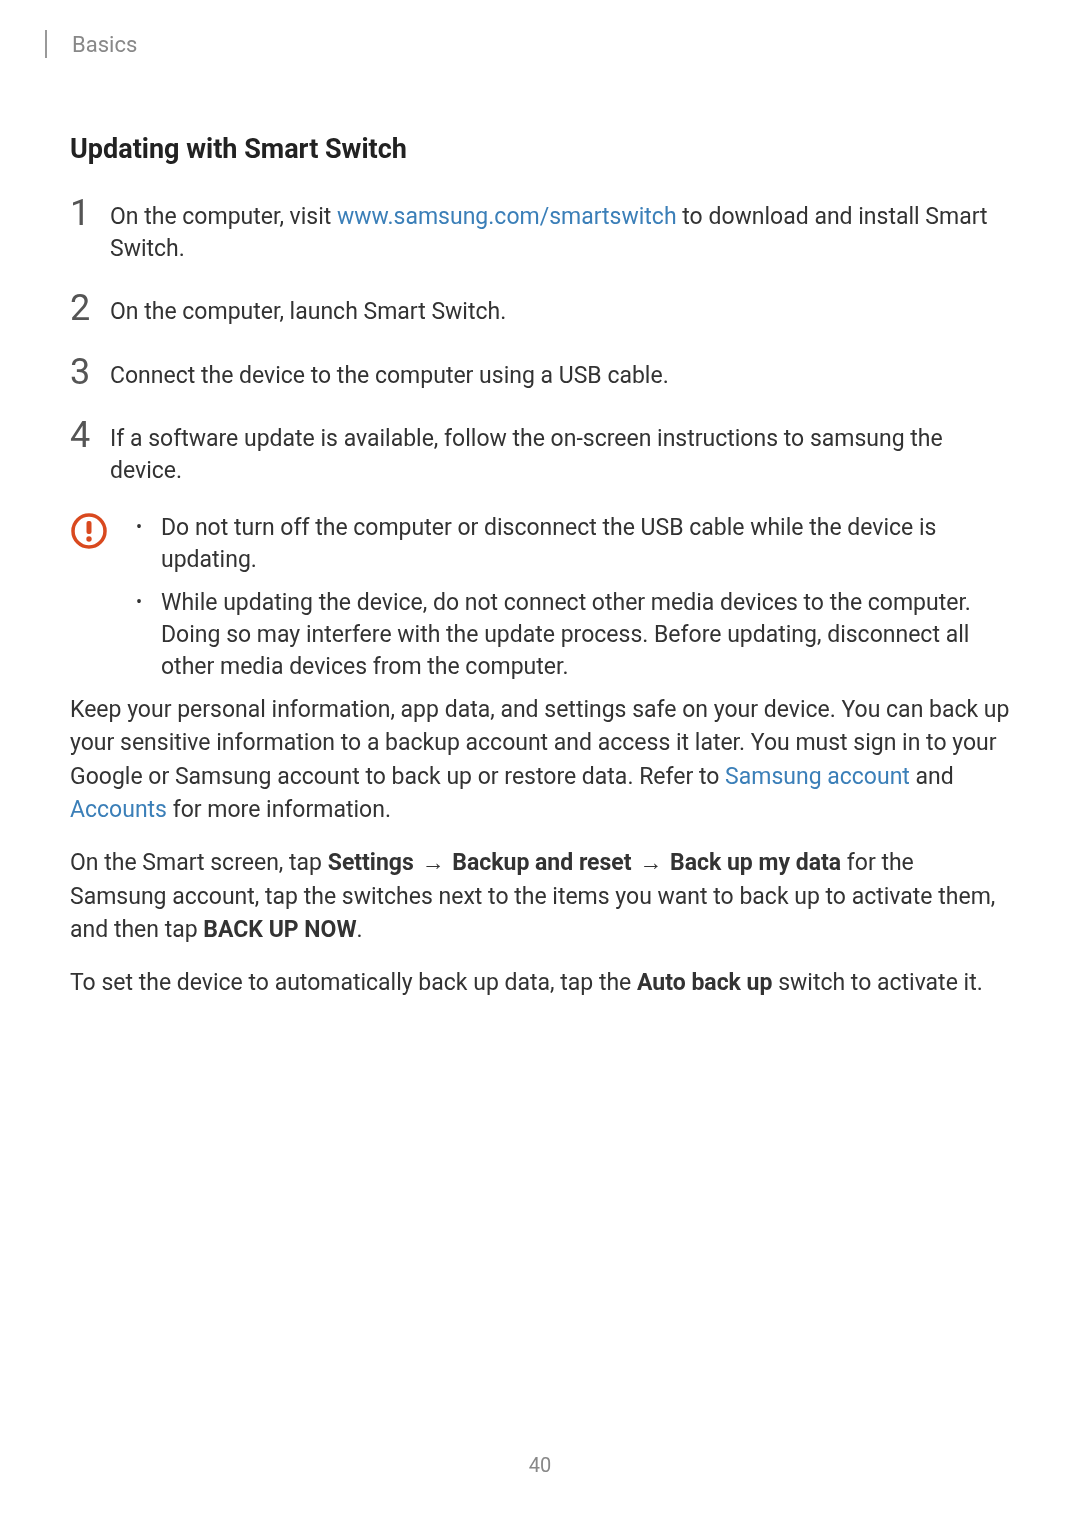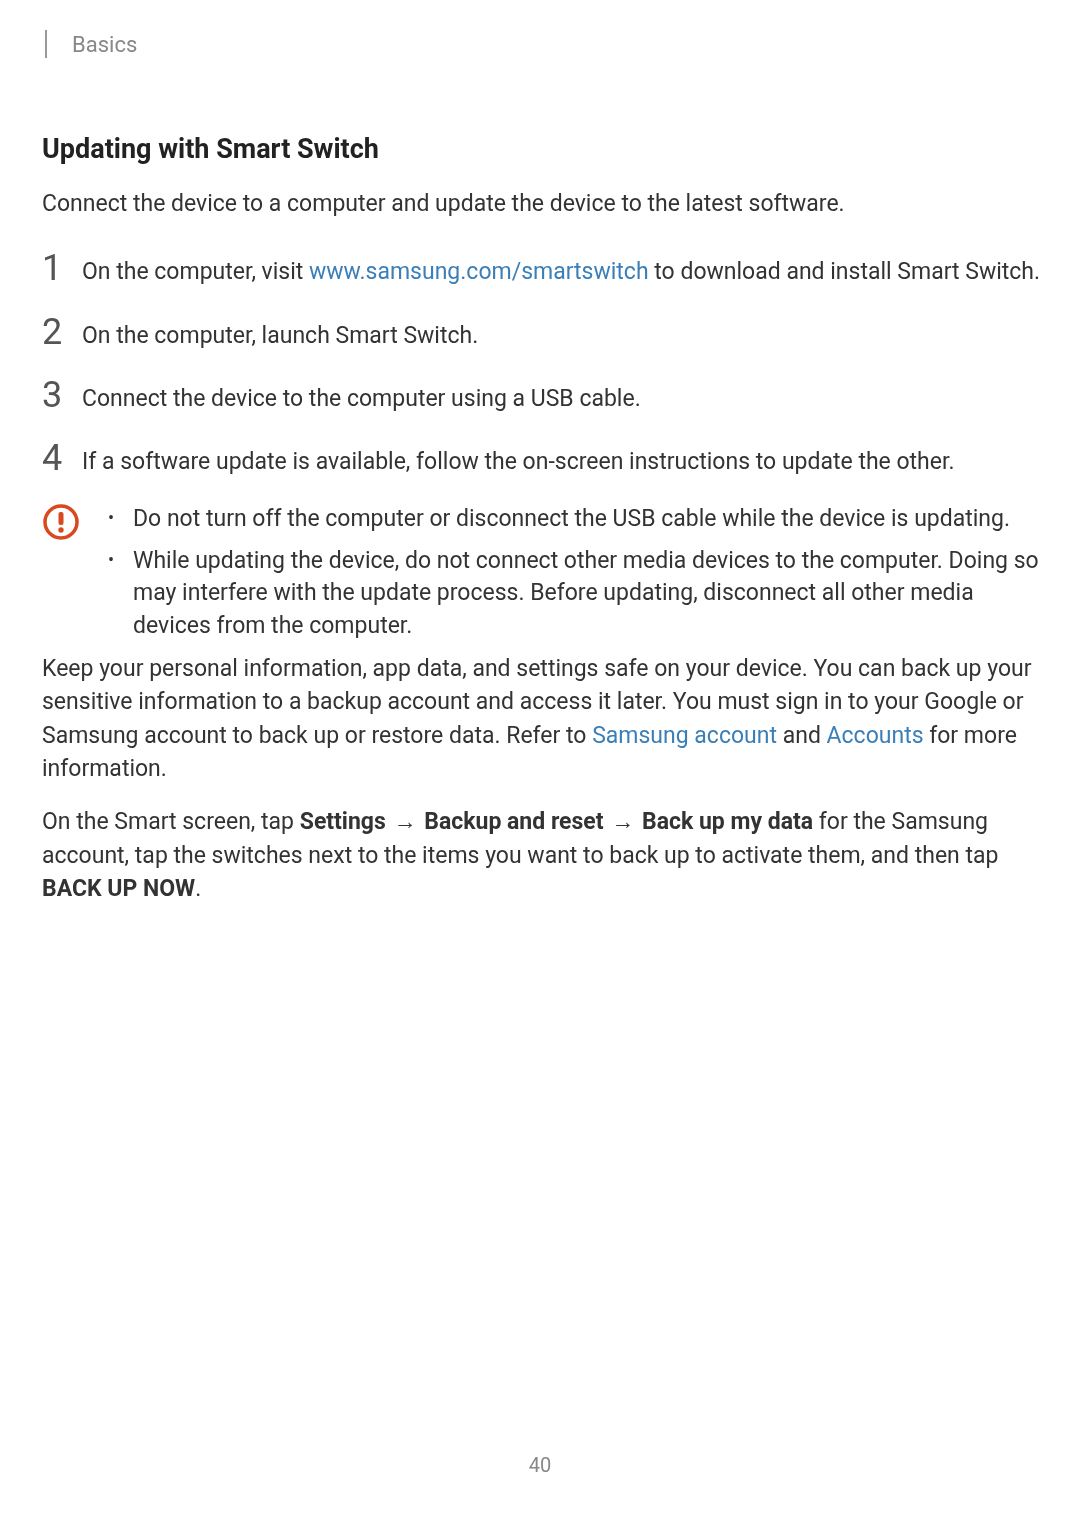--- a/index.html
+++ b/index.html
@@ -24,22 +24,21 @@
       width: 2px;
       height: 28px;
       background: #999;
       margin-right: 25px;
     }
     .header-text {
       color: #888;
       font-size: 22px;
     }
     .content {
-      padding: 0 30px;
-      margin-left: 12px;
+      padding: 0 70px;
     }
     .heading-sub {
       font-size: 27px;
       font-weight: 700;
       color: #222;
       margin-top: 75px;
       margin-bottom: 22px;
     }
     .body-text {
       font-size: 23px;
@@ -129,40 +128,39 @@
 <body>
 
 <div class="header-area">
   <div class="header-divider"></div>
   <span class="header-text">Basics</span>
 </div>
 
 <div class="content">
 
   <h3 class="heading-sub">Updating with Smart Switch</h3>
-  <p class="body-text">Connect the device to a computer and update the device to the latest software.</p>
 
   <div class="numbered-list">
     <div class="numbered-item">
       <span class="num">1</span>
       <span class="num-text">
         <span>On the computer, visit </span><span class="link">www.samsung.com/smartswitch</span><span> to download and install Smart Switch.</span>
       </span>
     </div>
     <div class="numbered-item">
       <span class="num">2</span>
       <span class="num-text">On the computer, launch Smart Switch.</span>
     </div>
     <div class="numbered-item">
       <span class="num">3</span>
       <span class="num-text">Connect the device to the computer using a USB cable.</span>
     </div>
     <div class="numbered-item">
       <span class="num">4</span>
-      <span class="num-text">If a software update is available, follow the on-screen instructions to update the other.</span>
+      <span class="num-text">If a software update is available, follow the on-screen instructions to samsung the device.</span>
     </div>
   </div>
 
   <div class="caution-block">
     <div class="caution-icon">
       <svg viewBox="0 0 38 38" width="38" height="38">
         <circle cx="19" cy="19" r="16" fill="none" stroke="#d9491f" stroke-width="3.5"></circle>
         <rect x="16.5" y="9" width="5" height="13" rx="2" fill="#d9491f"></rect>
         <circle cx="19" cy="27" r="2.7" fill="#d9491f"></circle>
       </svg>
@@ -181,17 +179,20 @@
 
   <p class="body-text">
     <span>Keep your personal information, app data, and settings safe on your device. You can back up your sensitive information to a backup account and access it later. You must sign in to your Google or Samsung account to back up or restore data. Refer to </span><span class="link">Samsung account</span><span> and </span><span class="link">Accounts</span><span> for more information.</span>
   </p>
 
 
   <p class="body-text">
     <span>On the Smart screen, tap </span><span class="bold">Settings</span> <span class="arrow">→</span> <span class="bold">Backup and reset</span> <span class="arrow">→</span> <span class="bold">Back up my data</span><span> for the Samsung account, tap the switches next to the items you want to back up to activate them, and then tap </span><span class="bold">BACK UP NOW</span><span>.</span>
   </p>
 
+  <p class="body-text">
+    <span>To set the device to automatically back up data, tap the </span><span class="bold">Auto back up</span><span> switch to activate it.</span>
+  </p>
 
 
 </div>
 
 <div class="page-number">40</div>
 
 </body></html>

